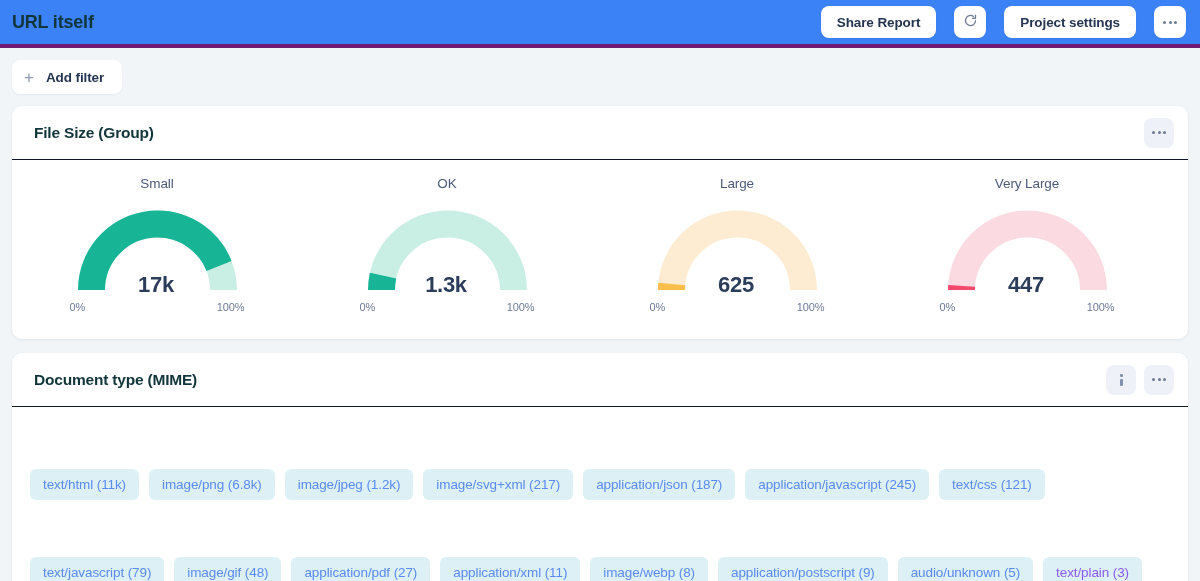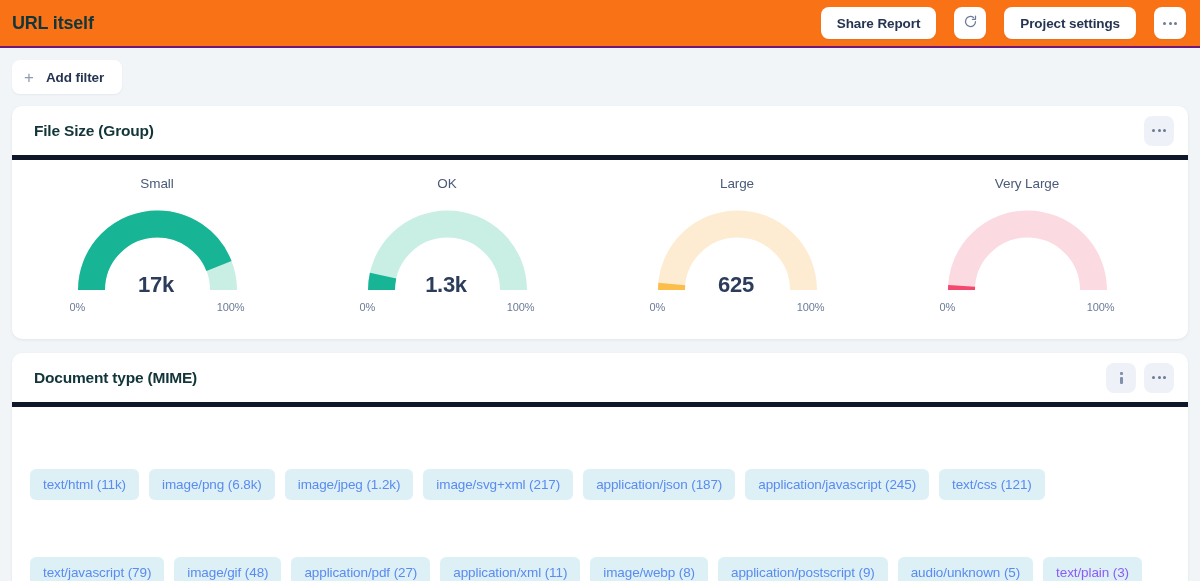--- a/index.html
+++ b/index.html
@@ -9,25 +9,25 @@
     height: 581px;
     background: #f1f5f8;
     font-family: "Liberation Sans", sans-serif;
     -webkit-font-smoothing: antialiased;
     overflow: hidden;
   }
 
   
   .topbar {
     height: 48px;
-    background: #f97316;
+    background: #3b82f6;
     display: flex;
     align-items: center;
     padding: 0 14px 0 12px;
-    border-bottom: 2px solid #701a75;
+    border-bottom: 4px solid #701a75;
   }
   .page-title {
     font-size: 18px;
     font-weight: 700;
     color: #12353a;
     letter-spacing: -0.2px;
   }
   .topbar-actions {
     margin-left: auto;
     display: flex;
@@ -109,21 +109,21 @@
     background: #ffffff;
     border-radius: 10px;
     margin: 0 12px 14px 12px;
     box-shadow: 0 1px 3px rgba(30,50,80,.08);
   }
   .card-head {
     height: 54px;
     display: flex;
     align-items: center;
     padding: 0 14px 0 22px;
-    border-bottom: 5px solid #0f172a;
+    border-bottom: 1px solid #0f172a;
   }
   .card-title {
     font-size: 15.5px;
     font-weight: 700;
     color: #12353a;
     letter-spacing: -0.2px;
   }
   .card-head-actions {
     margin-left: auto;
     display: flex;
@@ -301,20 +301,21 @@
           <span>100%</span>
         </div>
       </div>
       <div class="gauge-cell">
         <div class="gauge-label">Very Large</div>
         <div class="gauge-wrap">
           <svg width="175" height="100" viewBox="0 0 175 100">
             <path d="M 21.5 90 A 66 66 0 0 1 153.5 90" fill="none" stroke="#fbdae2" stroke-width="27"></path>
             <path d="M 21.5 90 A 66 66 0 0 1 153.5 90" fill="none" stroke="#f4496d" stroke-width="27" stroke-dasharray="4.15 203.20"></path>
           </svg>
+          <div class="gauge-value">447</div>
         </div>
         <div class="gauge-ticks">
           <span>0%</span>
           <span>100%</span>
         </div>
       </div>
     </div>
 </div>
 
 <div class="card">

